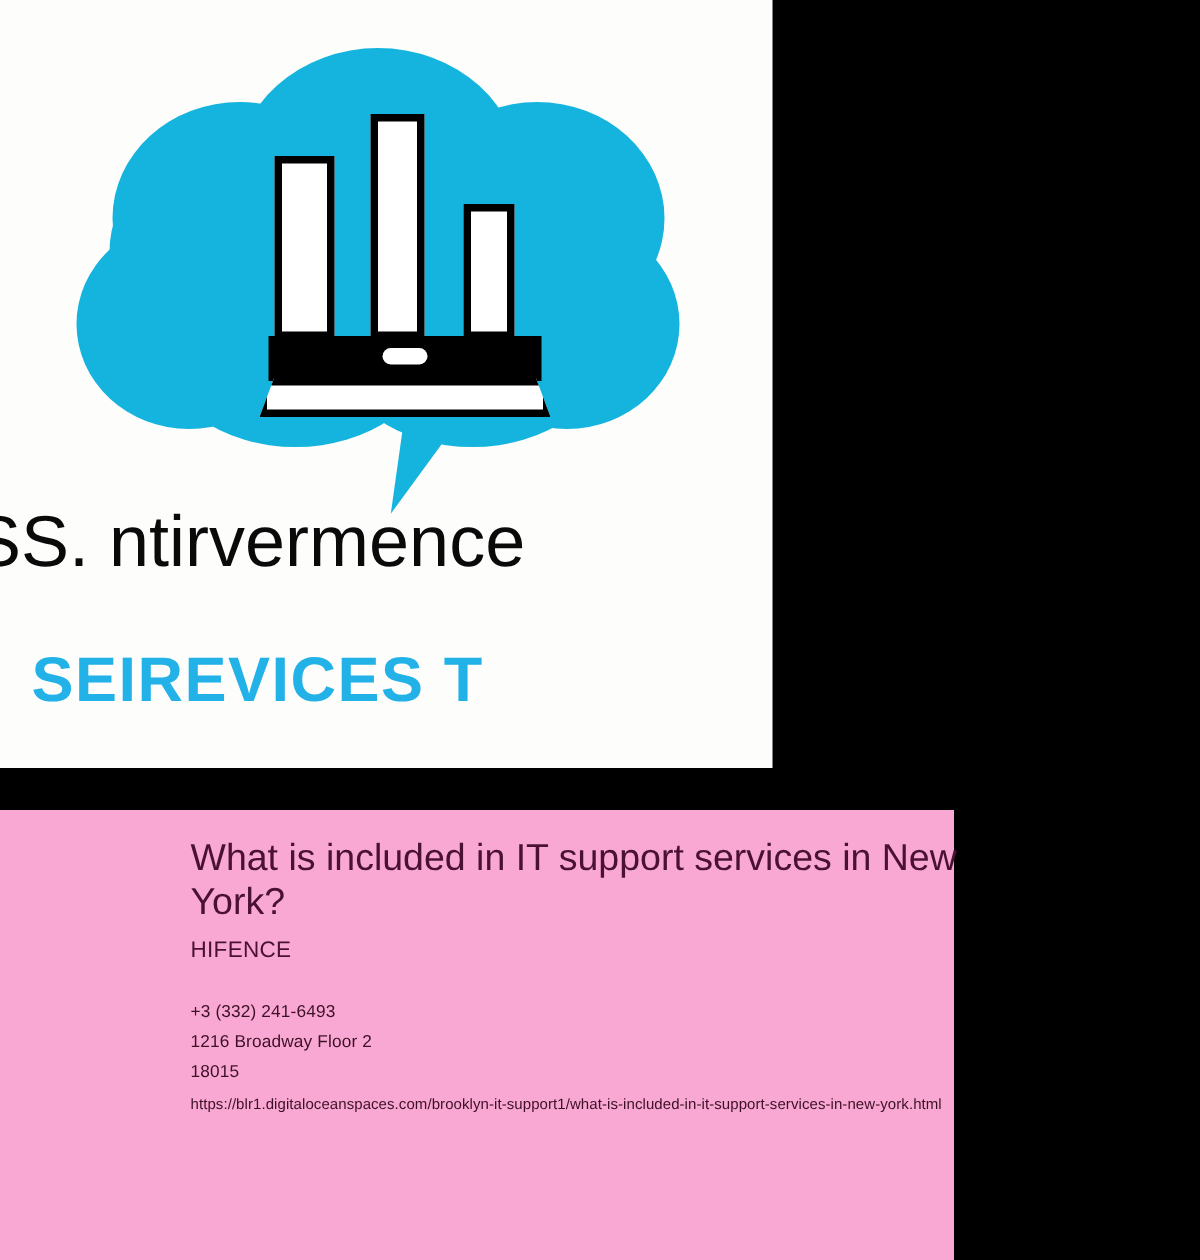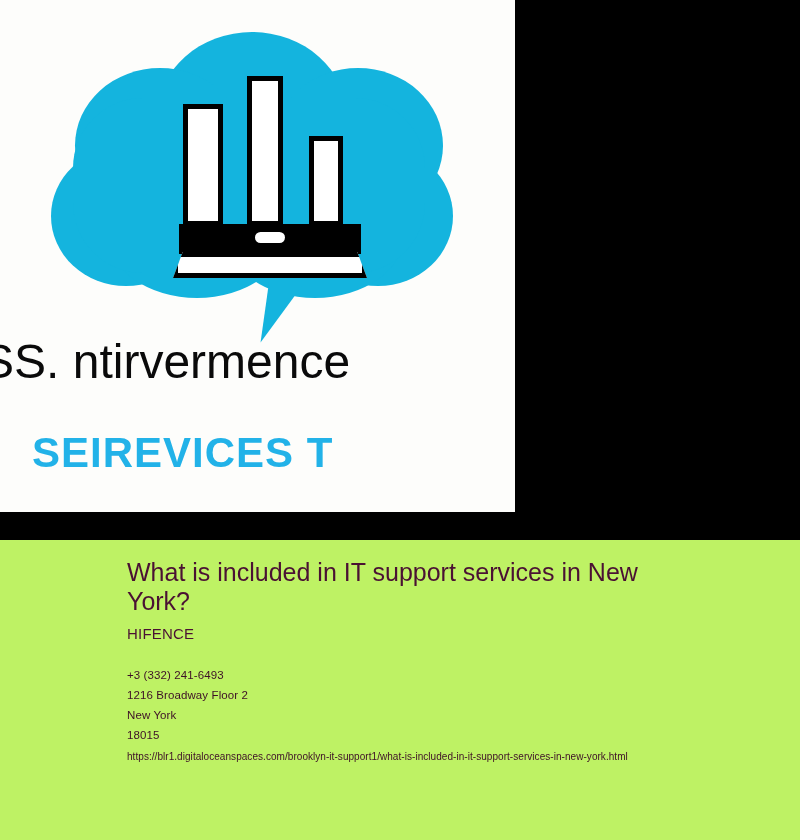--- a/index.html
+++ b/index.html
@@ -141,39 +141,39 @@
     width: 560px;
     font-size: 48px;
     font-weight: 400;
     color: #0a0a0a;
     letter-spacing: 0px;
     white-space: nowrap;
     line-height: 1;
   }
   .logo-subwordmark {
     position: absolute;
-    left: 32px;
+    left: 21px;
     top: 432px;
     width: 560px;
     font-size: 42px;
     font-weight: bold;
     color: #22b2e8;
     letter-spacing: 1px;
     white-space: nowrap;
     line-height: 1;
   }
 
   
   .info-panel {
     position: absolute;
     left: 0;
     top: 540px;
-    width: 800px;
+    width: 636px;
     height: 300px;
-    background: #bef264;
+    background: #f9a8d4;
   }
   .info-inner {
     position: absolute;
     left: 127px;
     top: 18px;
     width: 600px;
   }
   .info-title {
     font-size: 25px;
     font-weight: normal;
@@ -246,21 +246,20 @@
   <div class="info-panel">
     <div class="info-inner">
 
       <h1 class="info-title">What is included in IT support services in New York?</h1>
 
       <div class="info-brand">HIFENCE</div>
 
       <div class="contact-list">
         <div class="contact-line">+3 (332) 241-6493</div>
         <div class="contact-line">1216 Broadway Floor 2</div>
-        <div class="contact-line">New York</div>
         <div class="contact-line">18015</div>
       </div>
 
       <div class="source-url">https://blr1.digitaloceanspaces.com/brooklyn-it-support1/what-is-included-in-it-support-services-in-new-york.html</div>
 
     </div>
   </div>
 
 </div>
 

